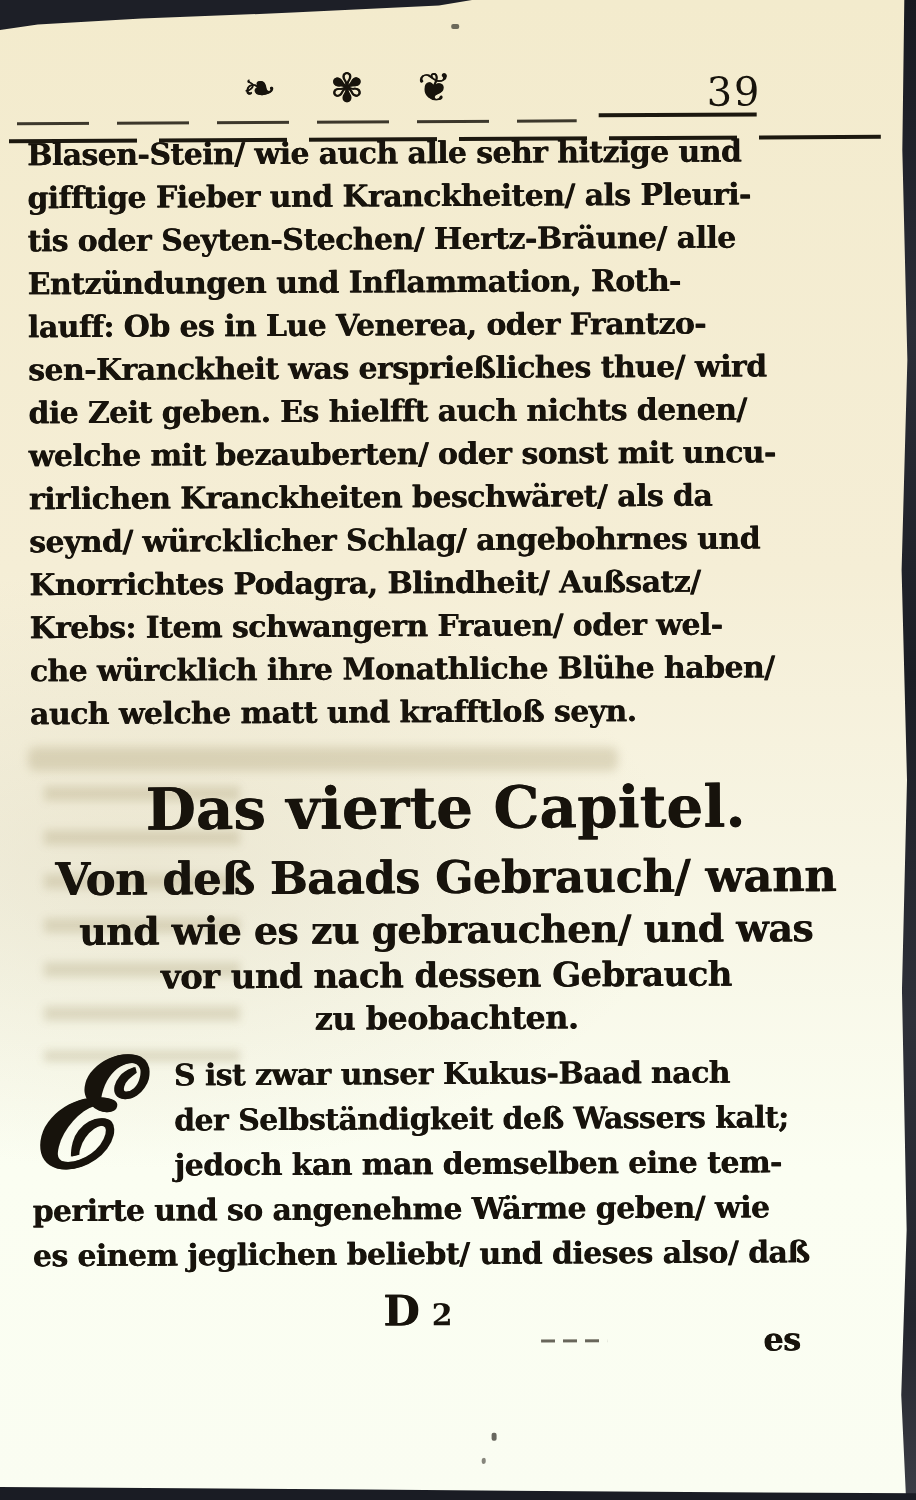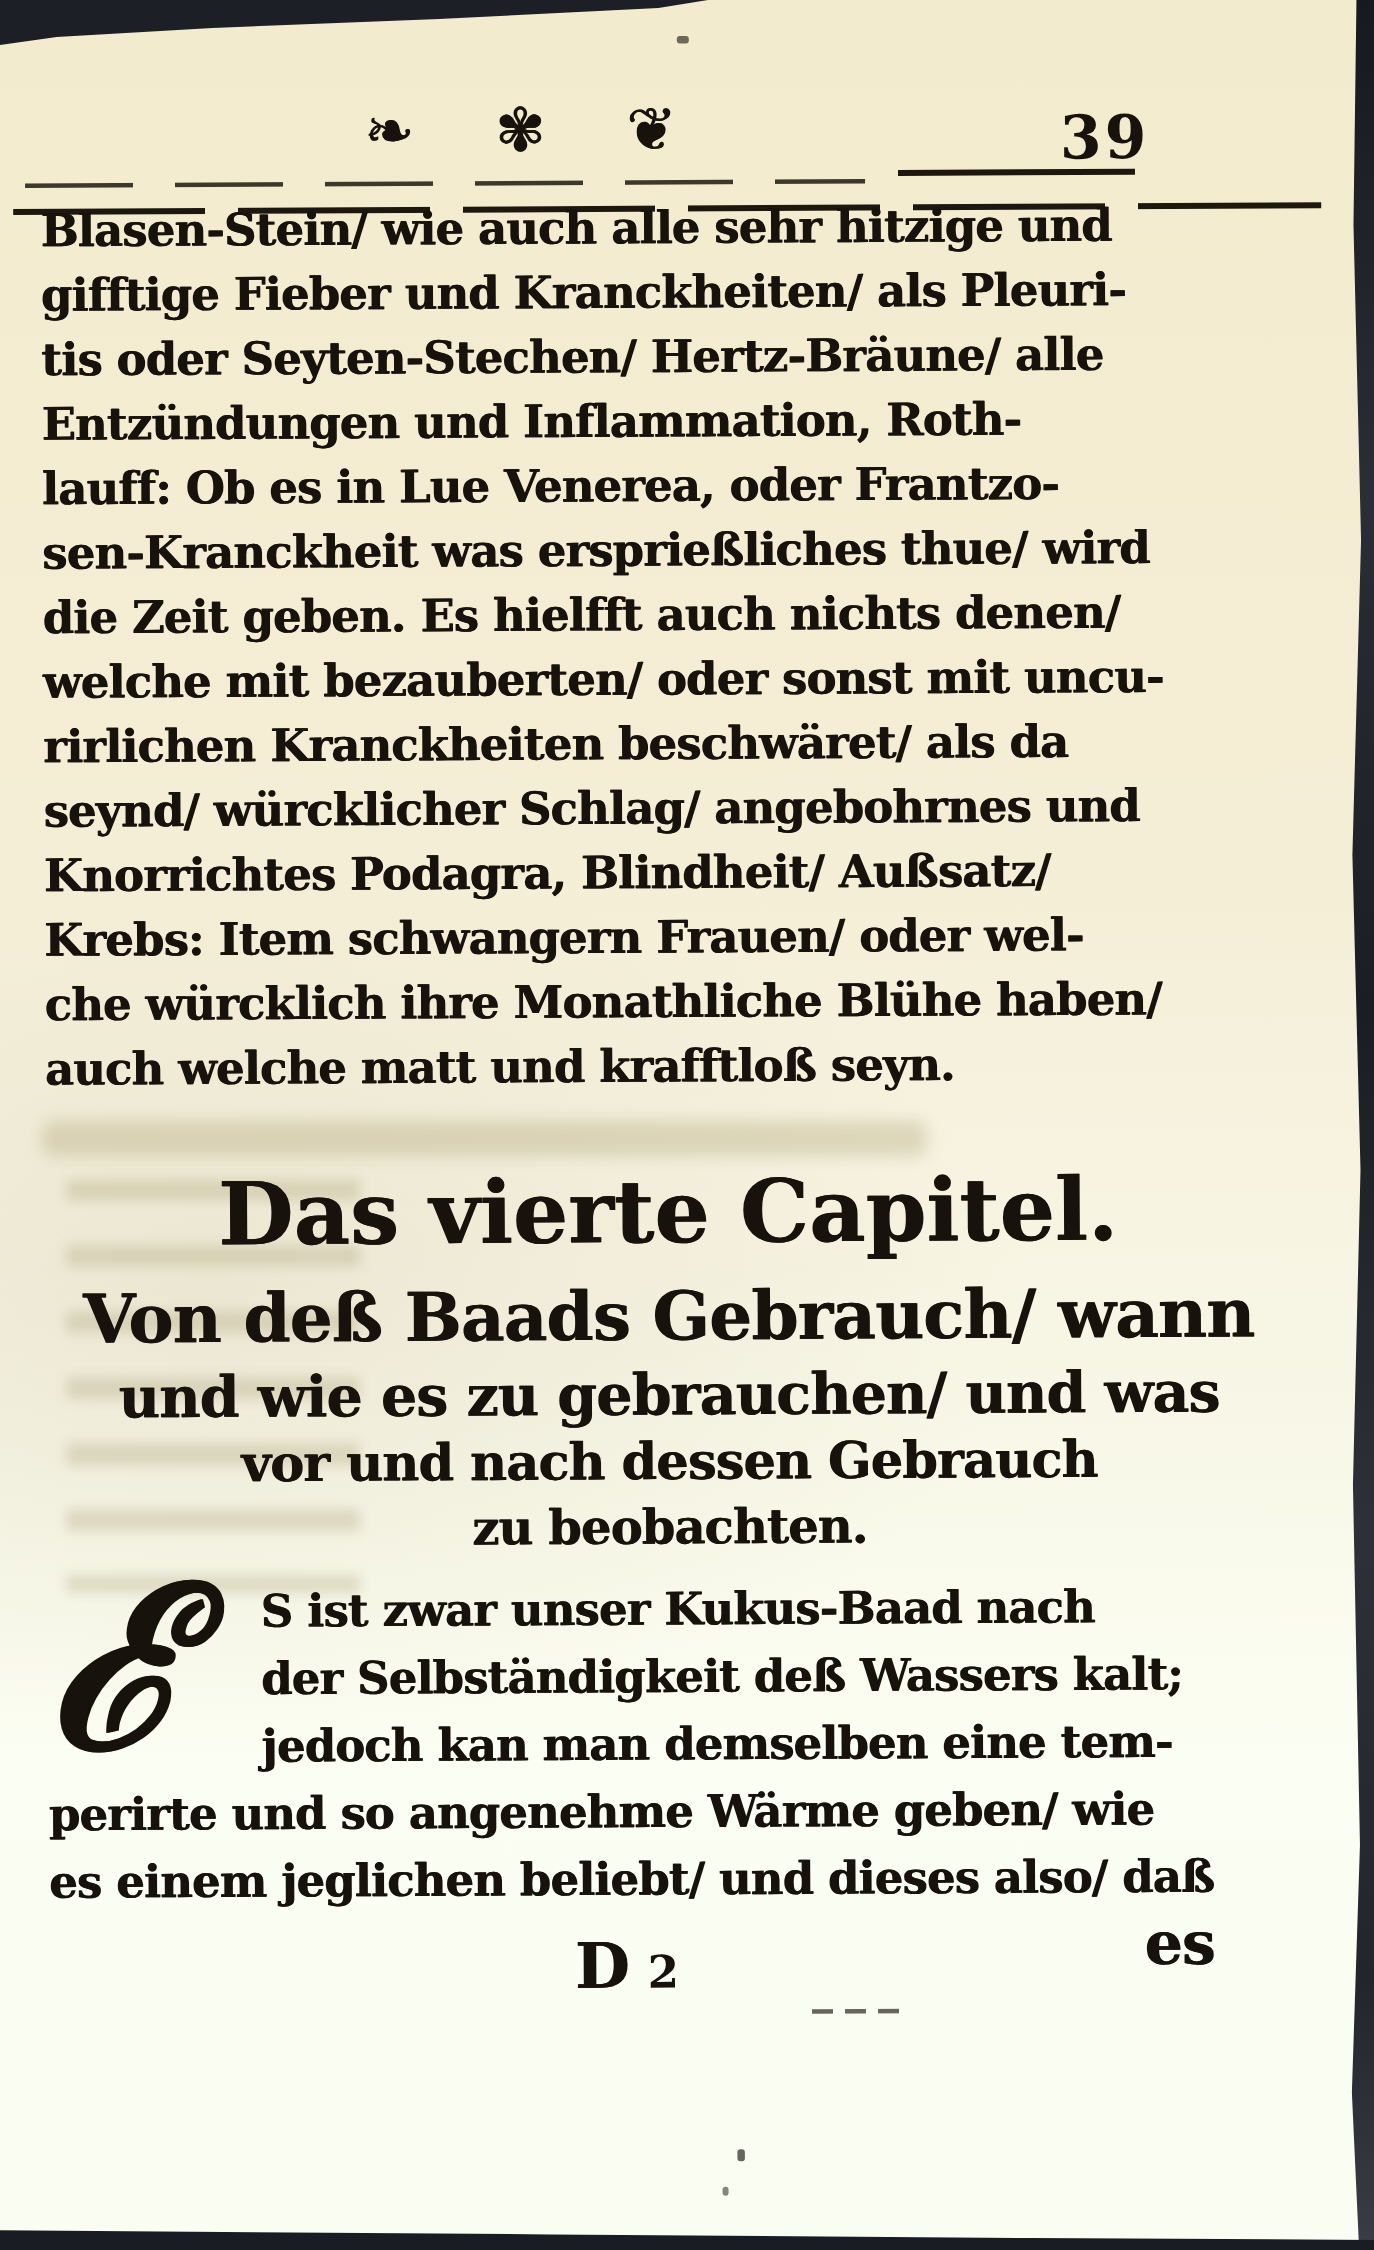--- a/index.html
+++ b/index.html
@@ -26,21 +26,21 @@
 
   
   .ghost-band{position:absolute;top:747px;left:28px;width:590px;height:24px;
     background:rgba(165,152,108,0.30);filter:blur(5px);border-radius:8px;}
   .ghost-col{position:absolute;top:786px;left:44px;width:196px;height:276px;filter:blur(4px);opacity:.75;
     background:repeating-linear-gradient(180deg, rgba(160,148,104,0.36) 0 15px, rgba(0,0,0,0) 15px 44px);}
 
   
   .ornaments{position:absolute;top:64px;left:246px;font-family:"DejaVu Sans",sans-serif;
     font-size:40px;letter-spacing:20px;color:#17130c;}
-  .pagenum{position:absolute;top:70px;left:710px;font-size:40px;font-weight:bold;letter-spacing:2px;}
+  .pagenum{position:absolute;top:70px;left:710px;font-size:40px;font-weight:normal;letter-spacing:2px;}
   .rule-num{position:absolute;top:114px;left:602px;width:158px;height:4px;background:#1c180f;}
   .rule-a{position:absolute;top:120px;left:20px;width:560px;height:3px;opacity:.85;
     background:repeating-linear-gradient(90deg,#1c180f 0 72px,rgba(0,0,0,0) 72px 100px);}
   .rule-b{position:absolute;top:137px;left:12px;width:872px;height:4px;
     background:repeating-linear-gradient(90deg,#1c180f 0 128px,rgba(0,0,0,0) 128px 150px);}
 
   
   .body-block{position:absolute;top:131px;left:30px;width:832px;}
   .bodyline{height:43px;line-height:43px;font-size:30px;}
 
@@ -55,21 +55,21 @@
   
   .para{position:absolute;top:1051px;left:30px;width:832px;}
   .dropcap{float:left;width:142px;height:133px;font-size:150px;line-height:120px;
     font-style:italic;font-weight:bold;text-align:left;text-shadow:1px 0 0 currentColor;}
   .paraline{height:45px;line-height:45px;font-size:30px;}
 
   
   .signature{position:absolute;top:1286px;left:0;width:830px;text-align:center;}
   .sig-letter{font-size:42px;font-weight:bold;text-shadow:0.5px 0 0 currentColor;}
   .sig-num{font-size:30px;font-weight:bold;margin-left:12px;font-family:"DejaVu Serif",serif;}
-  .catchword{position:absolute;top:1274px;left:760px;font-size:40px;}
+  .catchword{position:absolute;top:1322px;left:760px;font-size:32px;}
   .foot-dashes{position:absolute;top:1340px;left:538px;width:66px;height:3px;opacity:.7;
     background:repeating-linear-gradient(90deg,#2a251a 0 14px,rgba(0,0,0,0) 14px 22px);}
   .speck1{position:absolute;top:1433px;left:488px;width:5px;height:8px;background:#43413a;border-radius:2px;opacity:.8;}
   .speck2{position:absolute;top:1458px;left:478px;width:4px;height:6px;background:#54524a;border-radius:2px;opacity:.7;}
   .speck3{position:absolute;top:24px;left:455px;width:8px;height:5px;background:#4a483e;border-radius:2px;opacity:.8;}
 </style>
 </head>
 <body>
 
 <div class="page">

